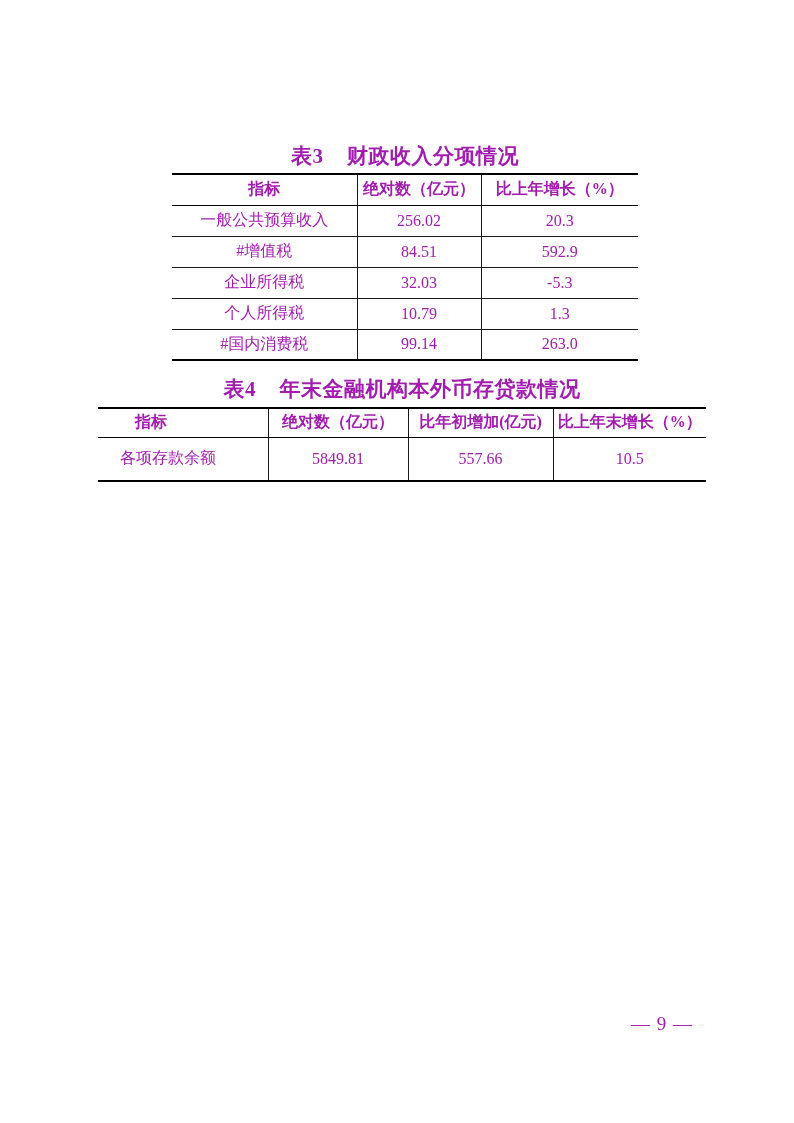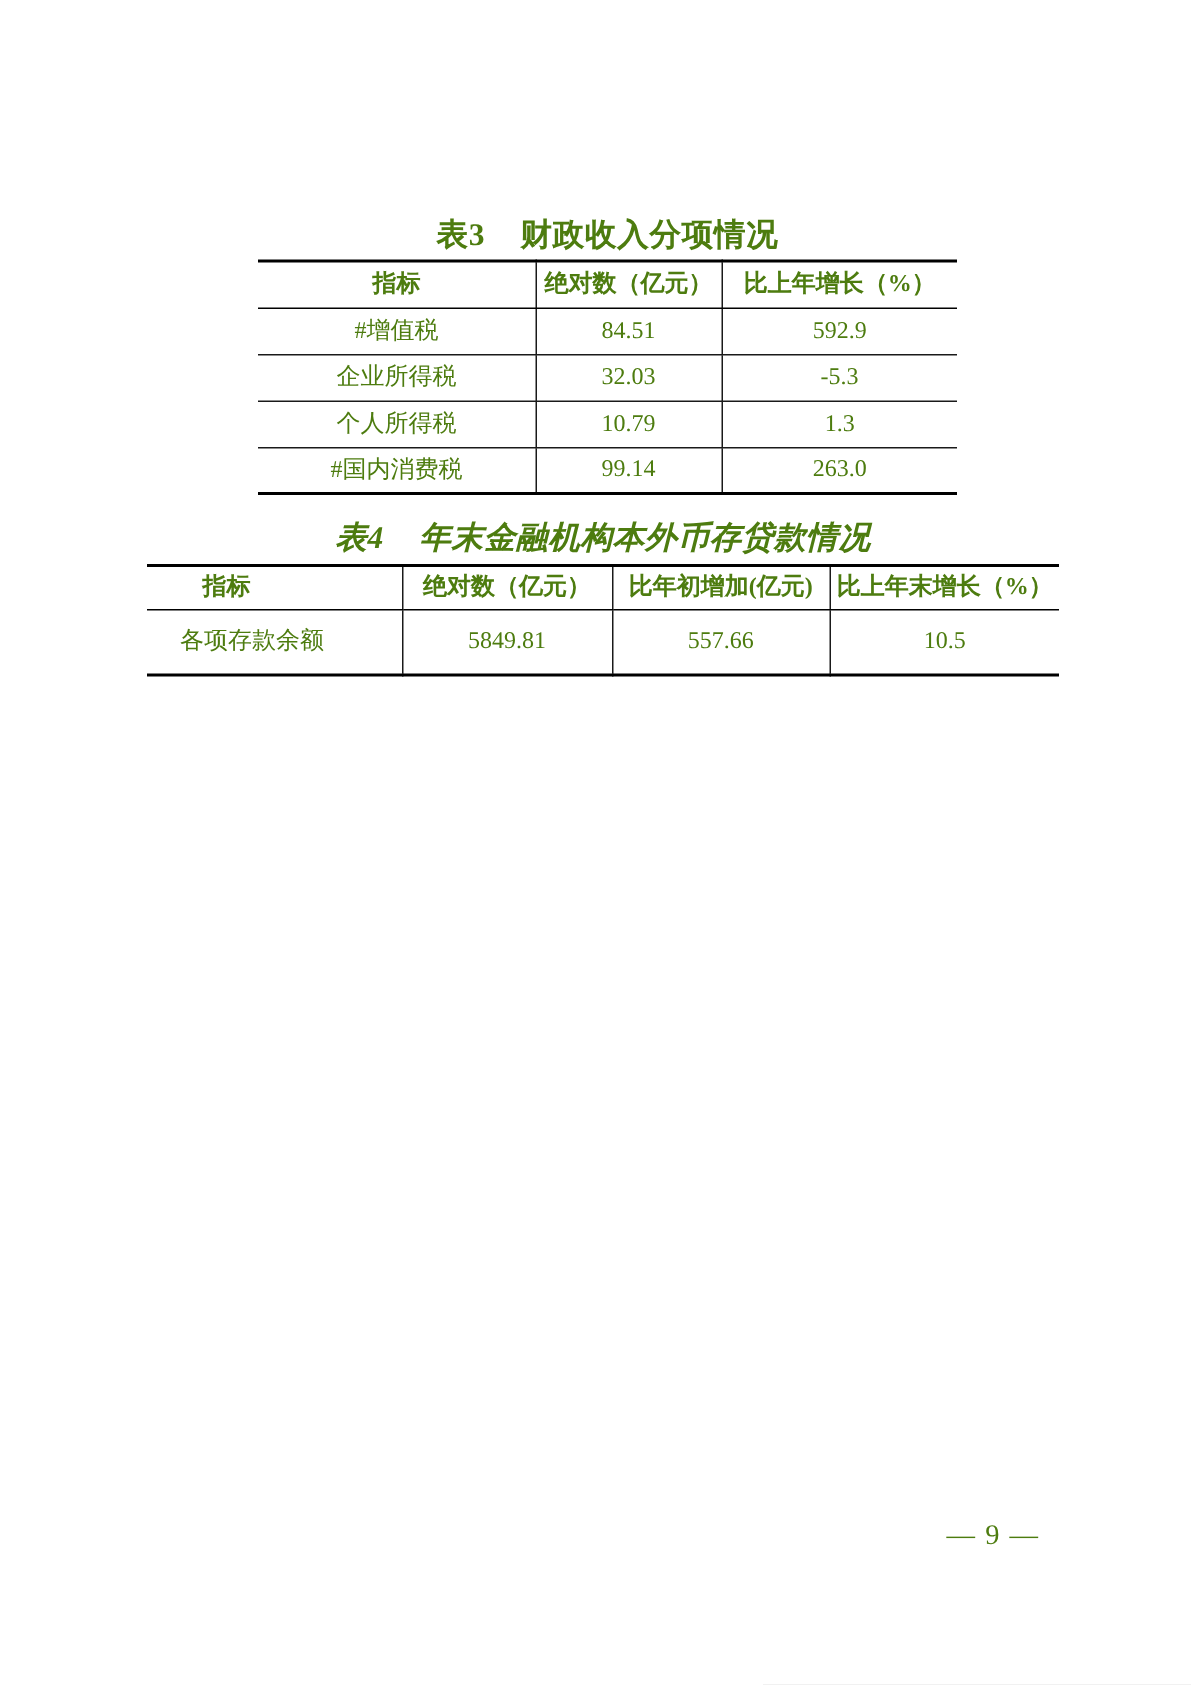--- a/index.html
+++ b/index.html
@@ -3,42 +3,42 @@
 <meta charset="utf-8">
 <style>
   * { box-sizing: border-box; }
   html, body { margin: 0; padding: 0; background: #e8e8e8; }
   .page {
     position: relative;
     width: 794px;
     height: 1123px;
     margin: 0 auto;
     background: #ffffff;
-    color: #4d7c0f;
+    color: #a21caf;
     font-family: "Liberation Serif", "DejaVu Serif", serif;
     overflow: hidden;
   }
   .content {
     position: absolute;
     left: 85px;
     top: 0;
     width: 625px;
   }
 
   
   .tbl-caption {
     font-weight: 700;
     font-size: 21px;
     line-height: 26px;
     text-align: center;
     letter-spacing: 0.5px;
   }
   .tbl-caption .caption-title { margin-left: 0.85em; }
   #t3-caption { margin-top: 143px; margin-left: 87px; width: 466px; }
-  #t4-caption { margin-top: 15px; margin-left: 13px; width: 608px; font-style: italic; }
+  #t4-caption { margin-top: 15px; margin-left: 13px; width: 608px; }
 
   
   table {
     border-collapse: collapse;
     table-layout: fixed;
     border-top: 2.5px solid #000;
     border-bottom: 2.5px solid #000;
     font-size: 16px;
   }
   th, td {
@@ -108,20 +108,25 @@
     <table id="table3">
       <thead>
           <tr>
             <th class="col-0">指标</th>
             <th class="col-1">绝对数（亿元）</th>
             <th class="col-2">比上年增长（%）</th>
           </tr>
         </thead>
       <tbody>
           <tr>
+            <td class="col-0">一般公共预算收入</td>
+            <td class="col-1">256.02</td>
+            <td class="col-2">20.3</td>
+          </tr>
+          <tr>
             <td class="col-0">#增值税</td>
             <td class="col-1">84.51</td>
             <td class="col-2">592.9</td>
           </tr>
           <tr>
             <td class="col-0">企业所得税</td>
             <td class="col-1">32.03</td>
             <td class="col-2">-5.3</td>
           </tr>
           <tr>

